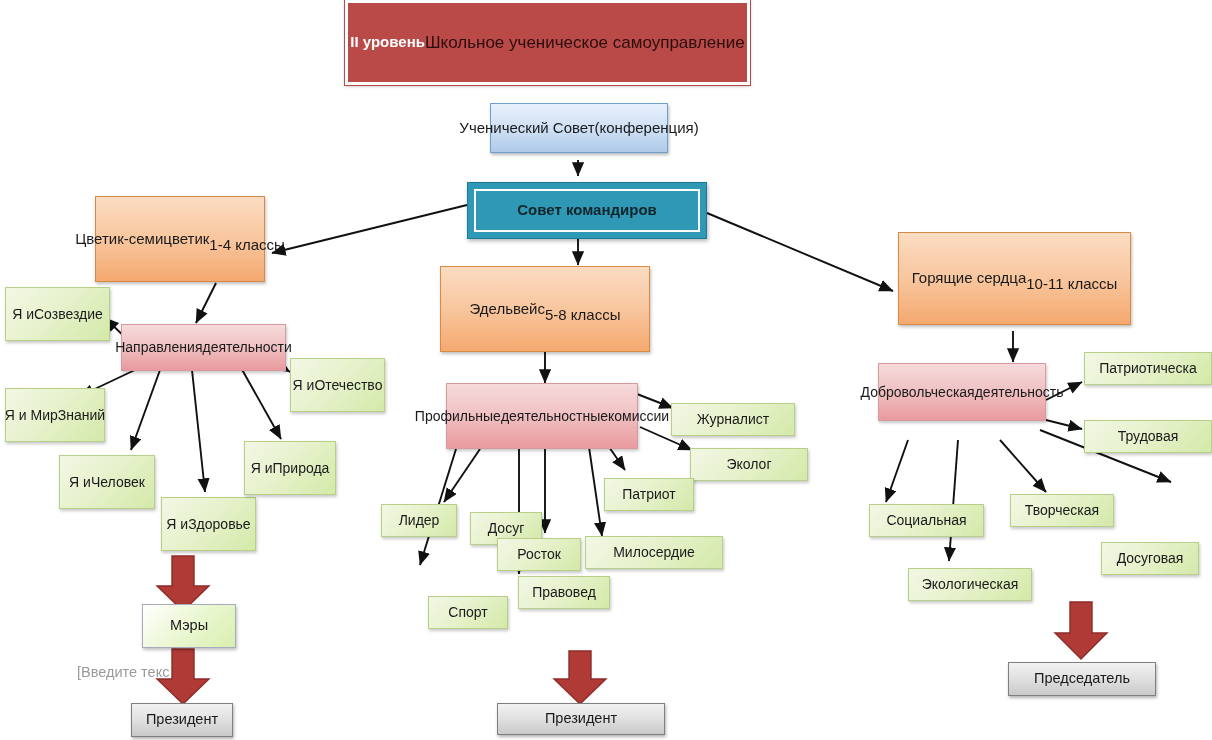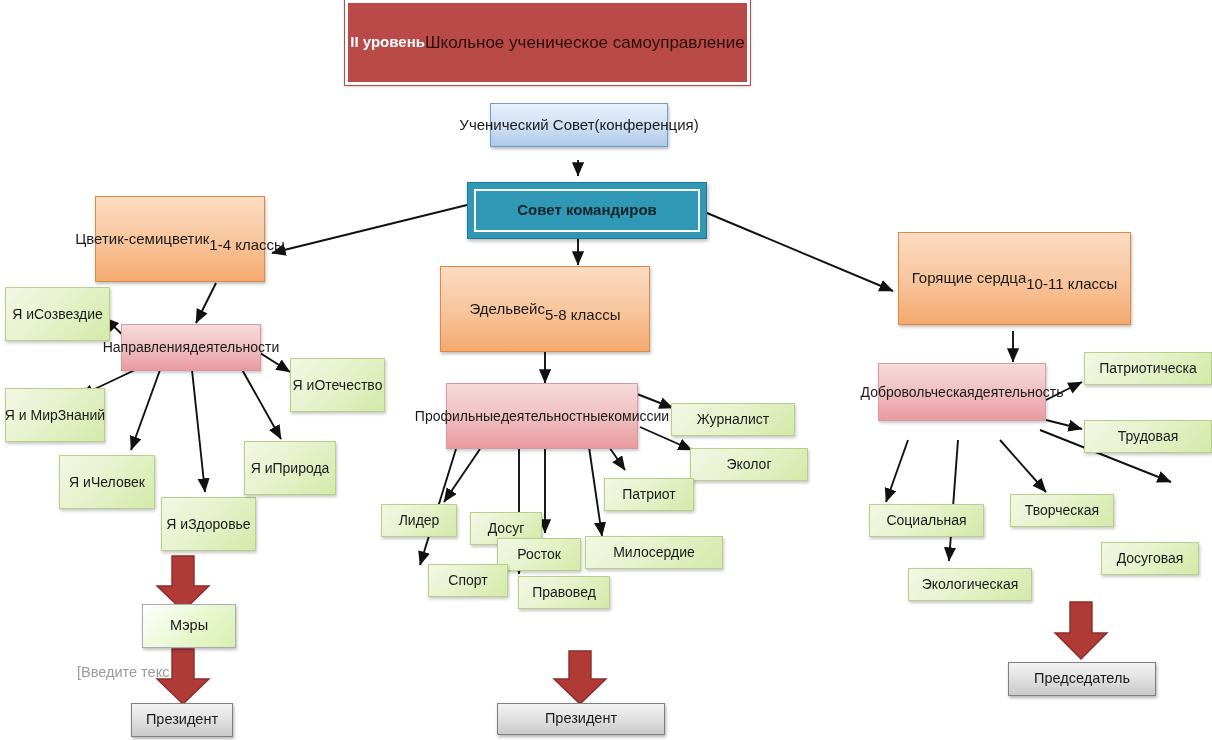--- a/index.html
+++ b/index.html
@@ -100,21 +100,21 @@
       <path d="M958,440 L949,561"></path>
       <path d="M908,440 L886,502"></path>
     </g>
   </svg>
 
   <div class="node header" style="left:345px;top:0px;width:405px;height:85px;">
     <span class="ln t1">II уровень</span>
     <span class="ln t2">Школьное ученическое самоуправление</span>
   </div>
 
-  <div class="node blue" style="left:490px;top:103px;width:178px;height:44px;align-items:center;">
+  <div class="node blue" style="left:490px;top:103px;width:178px;height:50px;align-items:center;">
     <span class="ln">Ученический  Совет</span>
     <span class="ln">(конференция)</span>
   </div>
 
   <div class="node teal" style="left:467px;top:182px;width:240px;height:57px;">
     <span class="inner">
       <span class="ln">Совет командиров</span>
     </span>
   </div>
 
@@ -126,21 +126,21 @@
   <div class="node orange" style="left:440px;top:266px;width:210px;height:86px;">
     <span class="ln">Эдельвейс</span>
     <span class="ln" style="margin-top:12px;">5-8 классы</span>
   </div>
 
   <div class="node orange" style="left:898px;top:232px;width:233px;height:93px;">
     <span class="ln">Горящие сердца</span>
     <span class="ln" style="margin-top:12px;">10-11 классы</span>
   </div>
 
-  <div class="node pink" style="left:121px;top:324px;width:140px;height:47px;">
+  <div class="node pink" style="left:121px;top:324px;width:165px;height:47px;">
     <span class="ln">Направления</span>
     <span class="ln">деятельности</span>
   </div>
 
   <div class="node pink" style="left:446px;top:383px;width:192px;height:66px;">
     <span class="ln">Профильные</span>
     <span class="ln">деятельностные</span>
     <span class="ln">комиссии</span>
   </div>
 
@@ -193,21 +193,21 @@
   </div>
   <div class="node green" style="left:381px;top:504px;width:76px;height:33px;">
     <span class="ln">Лидер</span>
   </div>
   <div class="node green" style="left:470px;top:512px;width:72px;height:33px;">
     <span class="ln">Досуг</span>
   </div>
   <div class="node green" style="left:497px;top:538px;width:84px;height:33px;">
     <span class="ln">Росток</span>
   </div>
-  <div class="node green" style="left:428px;top:564px;width:80px;height:33px;">
+  <div class="node green" style="left:428px;top:596px;width:80px;height:33px;">
     <span class="ln">Спорт</span>
   </div>
   <div class="node green" style="left:518px;top:576px;width:92px;height:33px;">
     <span class="ln">Правовед</span>
   </div>
 
   <div class="node green" style="left:1084px;top:352px;width:128px;height:33px;">
     <span class="ln">Патриотическа</span>
   </div>
   <div class="node green" style="left:1084px;top:420px;width:128px;height:33px;">

